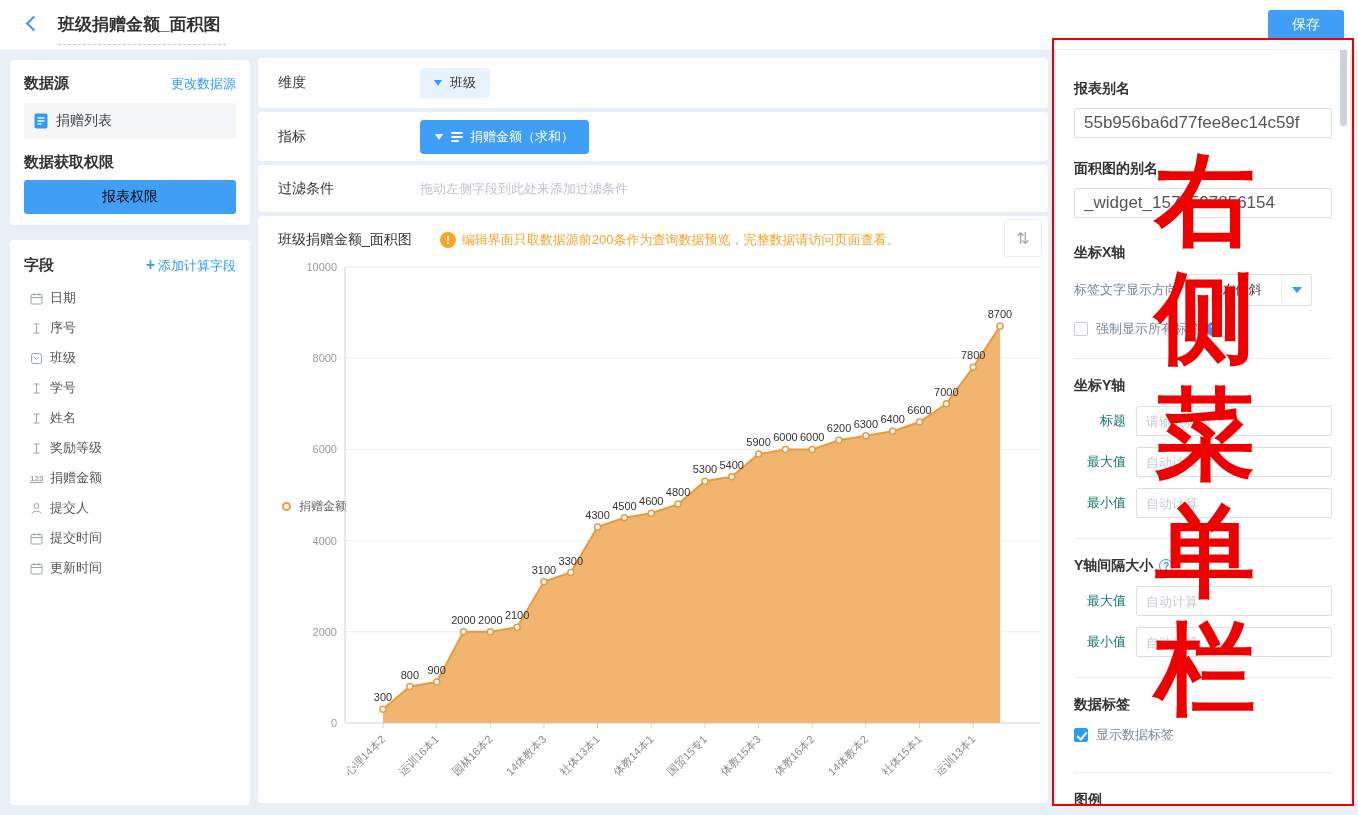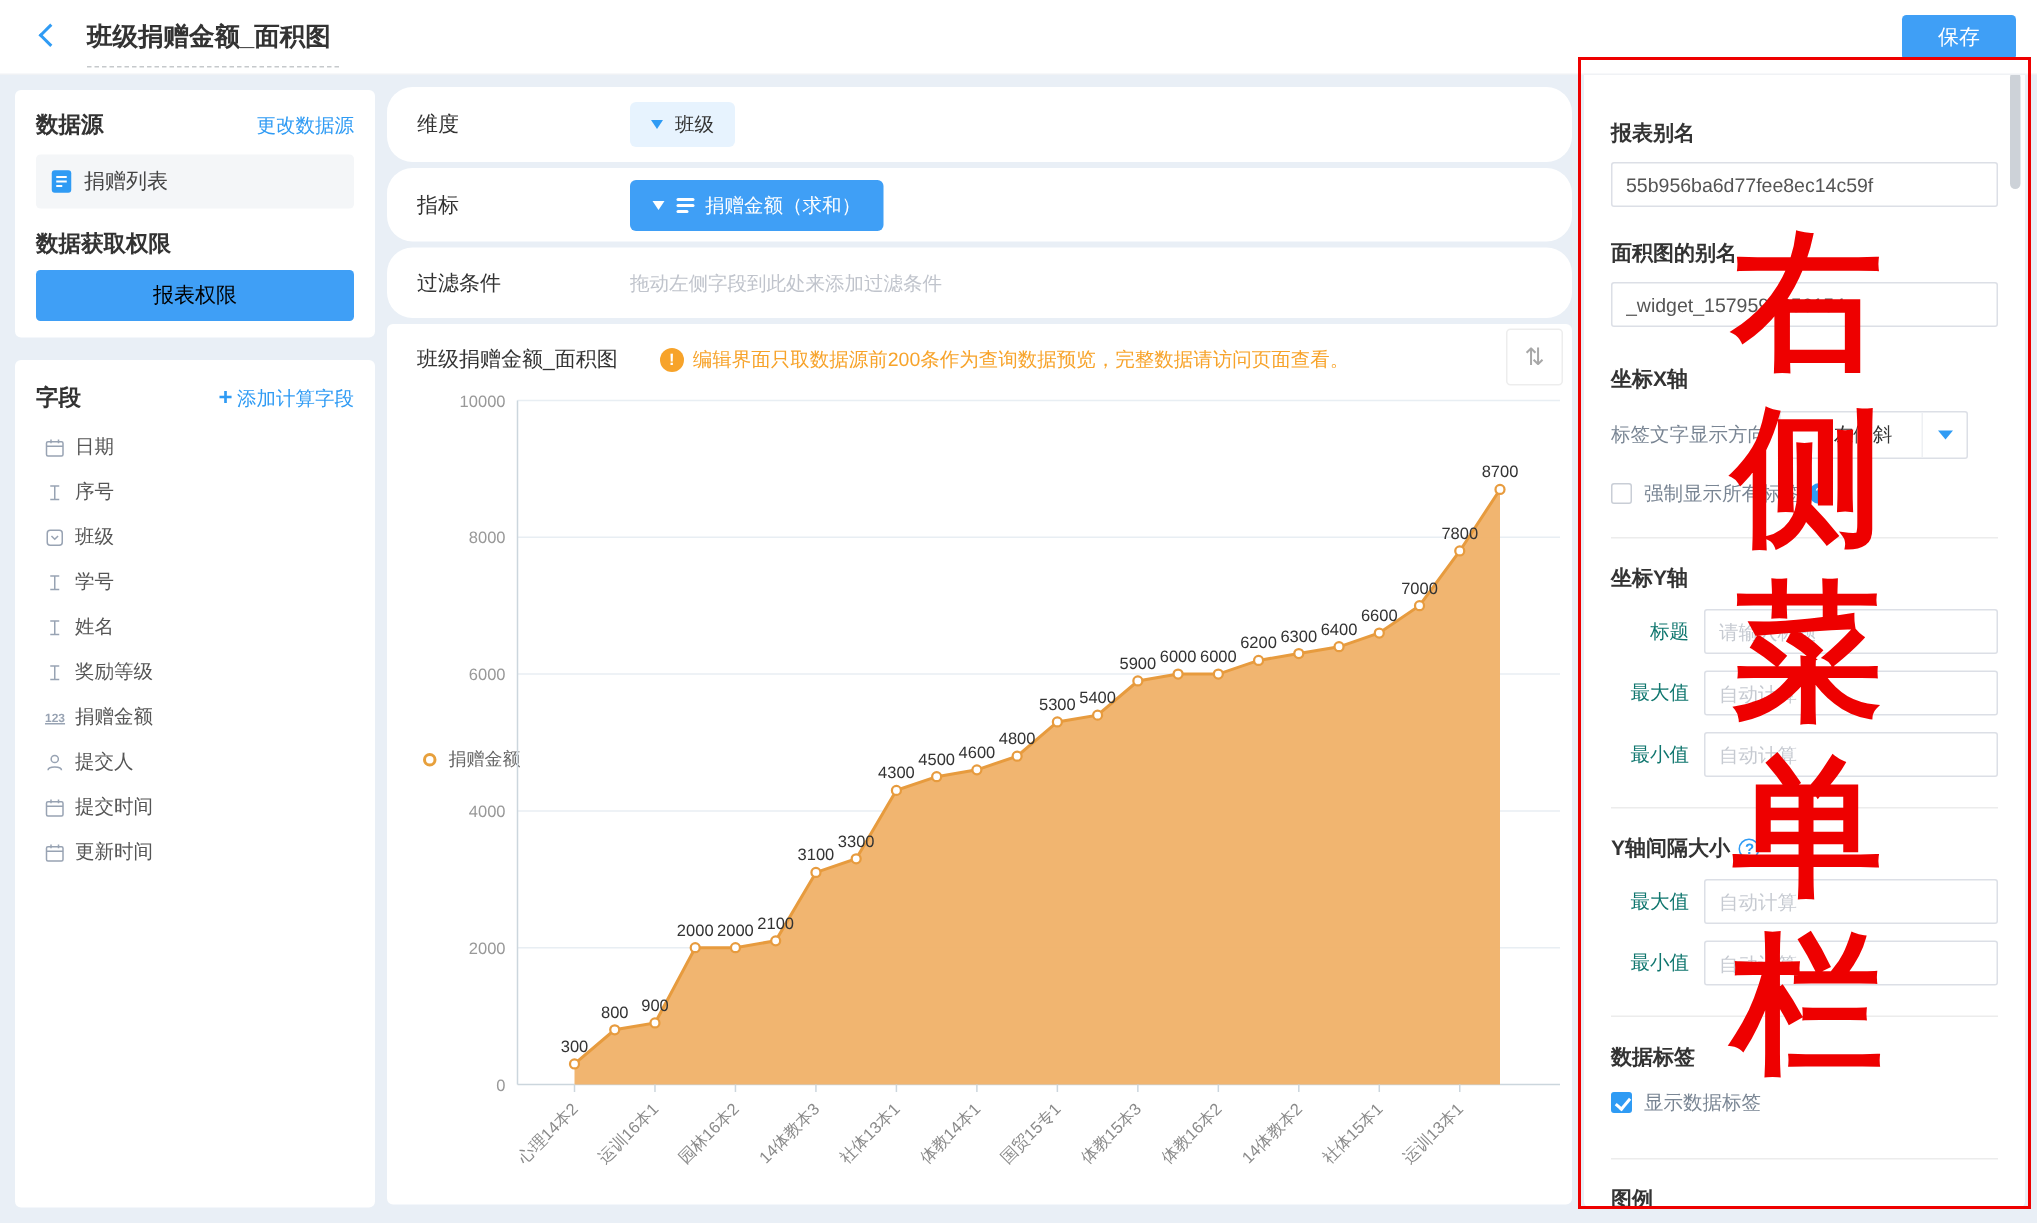--- a/index.html
+++ b/index.html
@@ -27,21 +27,21 @@
   .perm-title{margin-top:14px;font-size:15px;font-weight:bold;}
   .perm-btn{margin-top:8px;width:100%;height:34px;background:#3f9ff6;color:#000000;border:none;border-radius:3px;font-size:14px;cursor:pointer;font-family:inherit;}
   .fields-card{left:10px;top:240px;width:240px;height:565px;padding:16px 14px;}
   .plus-ic{color:#2f9bf4;font-size:16px;font-weight:bold;margin-right:3px;}
   .field-list{margin-top:8px;}
   .field-row{height:30px;display:flex;align-items:center;font-size:13px;color:#555;cursor:grab;padding-left:6px;}
   .field-row .fic{width:20px;display:inline-flex;align-items:center;color:#98a3b3;text-decoration:underline;}
   .num-ic{font-size:8px;color:#98a3b3;letter-spacing:0;font-weight:bold;}
 
   
-  .cfg{left:258px;width:790px;display:flex;align-items:center;padding:0 20px;border-radius:17px;}
+  .cfg{left:258px;width:790px;display:flex;align-items:center;padding:0 20px;}
   .cfg-dim{top:58px;height:50px;}
   .cfg-met{top:112px;height:49px;}
   .cfg-fil{top:165px;height:47px;}
   .cfg-label{width:142px;font-size:14px;color:#333;flex:none;}
   .pill-light{display:inline-flex;align-items:center;background:#e7f3fe;border-radius:4px;height:30px;padding:0 14px;font-size:13px;color:#333;cursor:pointer;}
   .pill-blue{display:inline-flex;align-items:center;background:#3f9ff6;border-radius:4px;height:34px;padding:0 15px;font-size:13px;color:#fff;cursor:pointer;}
   .caret{width:0;height:0;border-left:4.5px solid transparent;border-right:4.5px solid transparent;border-top:6px solid #2f9bf4;margin-right:8px;}
   .caret.w{border-top-color:#fff;}
   .bars{display:inline-flex;flex-direction:column;gap:2px;margin-right:7px;}
   .bars i{display:block;height:2px;background:#fff;border-radius:1px;}
@@ -56,21 +56,21 @@
   .warn-ic{width:16px;height:16px;border-radius:50%;background:#f7a32a;color:#fff;font-size:11px;font-weight:bold;display:inline-flex;align-items:center;justify-content:center;margin-right:6px;flex:none;}
   .sort-box{position:absolute;right:6px;top:3px;width:38px;height:38px;border:1px solid #ededed;border-radius:3px;display:flex;align-items:center;justify-content:center;color:#a8a8a8;font-size:16px;cursor:pointer;background:#fff;}
   .legend{position:absolute;left:24px;top:282px;display:flex;align-items:center;cursor:pointer;}
   .legend .ring{width:9px;height:9px;border:2px solid #e7a03c;border-radius:50%;background:#fff;margin-right:8px;}
   .legend .ltxt{font-size:12px;color:#666;}
   svg text{font-family:"Liberation Sans",sans-serif;}
 
   
   .settings{left:1056px;top:44px;width:294px;height:761px;padding:36px 18px 0 18px;overflow:hidden;}
   .set-h{font-size:14px;font-weight:bold;color:#333;display:flex;align-items:center;}
-  .set-input{margin-top:10px;width:100%;height:30px;border:1px solid #dcdfe6;border-radius:2px;font-size:13px;color:#555;padding:0 9px;font-family:inherit;background:#fff;}
+  .set-input{margin-top:10px;width:100%;height:30px;border:1px solid #dcdfe6;border-radius:2px;font-size:17px;color:#555;padding:0 9px;font-family:inherit;background:#fff;}
   .set-input::placeholder{color:#c6cad1;}
   .mt22{margin-top:22px;}.mt26{margin-top:26px;}.mt18{margin-top:18px;}
   .inline-row{margin-top:11px;display:flex;align-items:center;}
   .mini-label{width:52px;text-align:right;margin-right:10px;font-size:13px;color:#0f766e;flex:none;}
   .mini-input{flex:1;height:30px;border:1px solid #dcdfe6;border-radius:2px;font-size:13px;padding:0 9px;font-family:inherit;}
   .mini-input::placeholder{color:#c6cad1;}
   .dir-row{margin-top:12px;display:flex;align-items:center;}
   .dir-label{font-size:13px;color:#7a8694;margin-right:8px;}
   .select{display:flex;align-items:center;height:32px;border:1px solid #dcdfe6;border-radius:2px;background:#fff;cursor:pointer;padding-left:16px;}
   .select .sel-txt{width:78px;text-align:center;font-size:13px;color:#333;}

